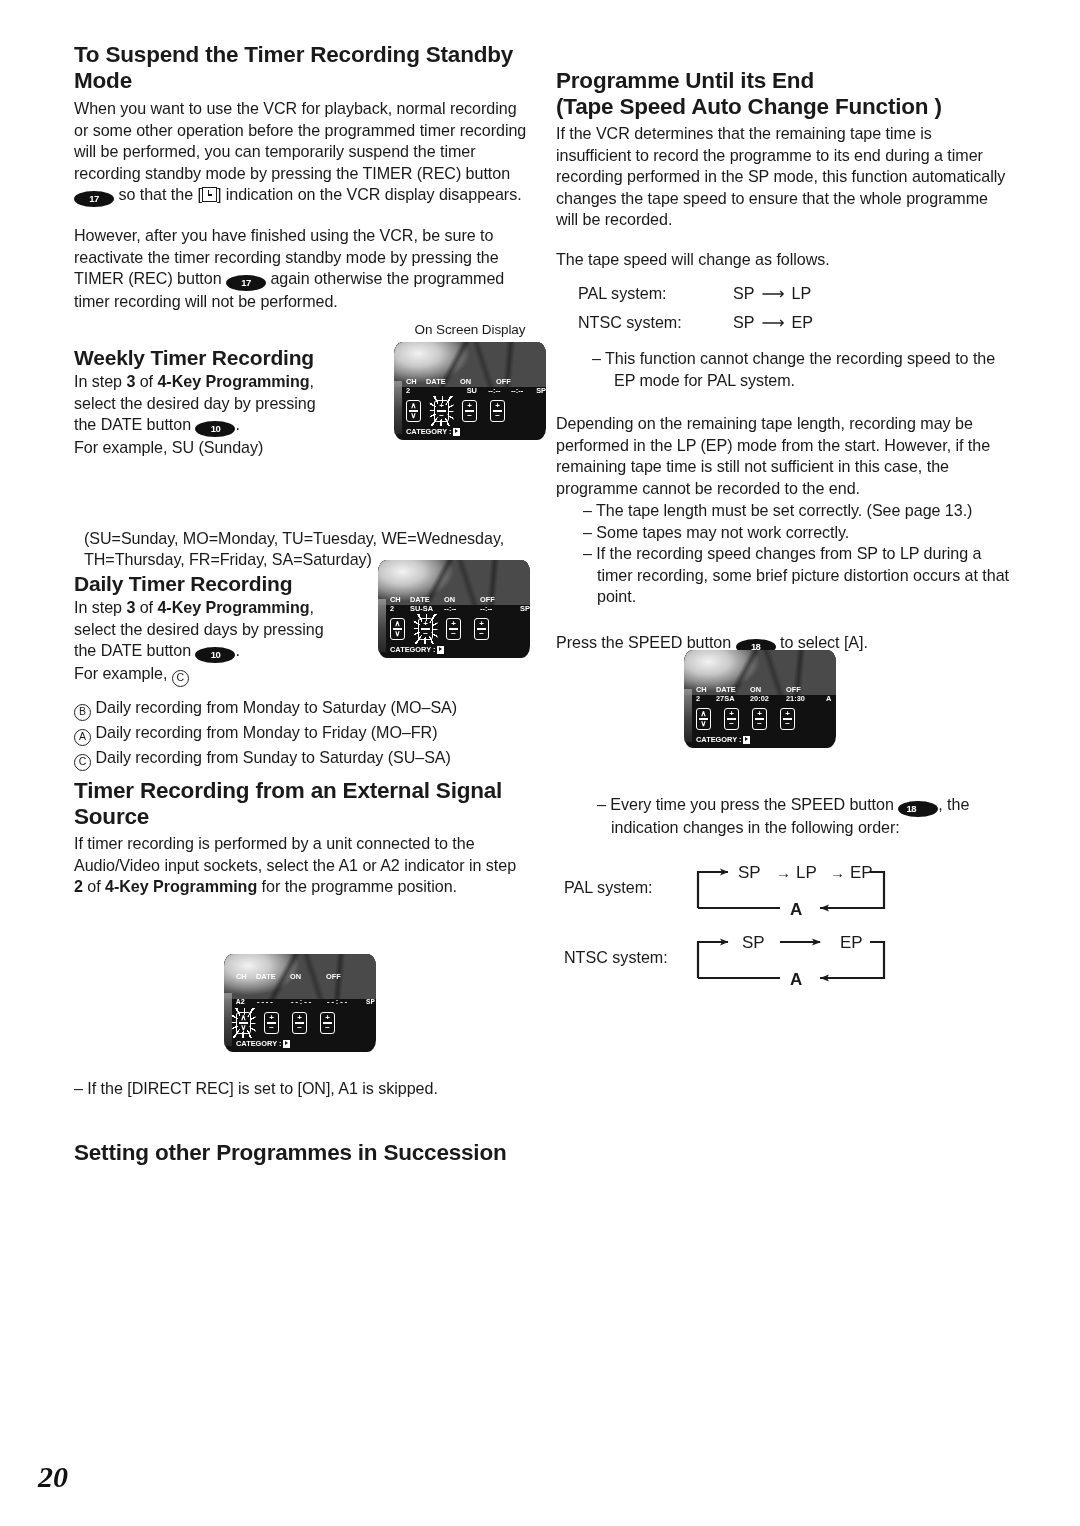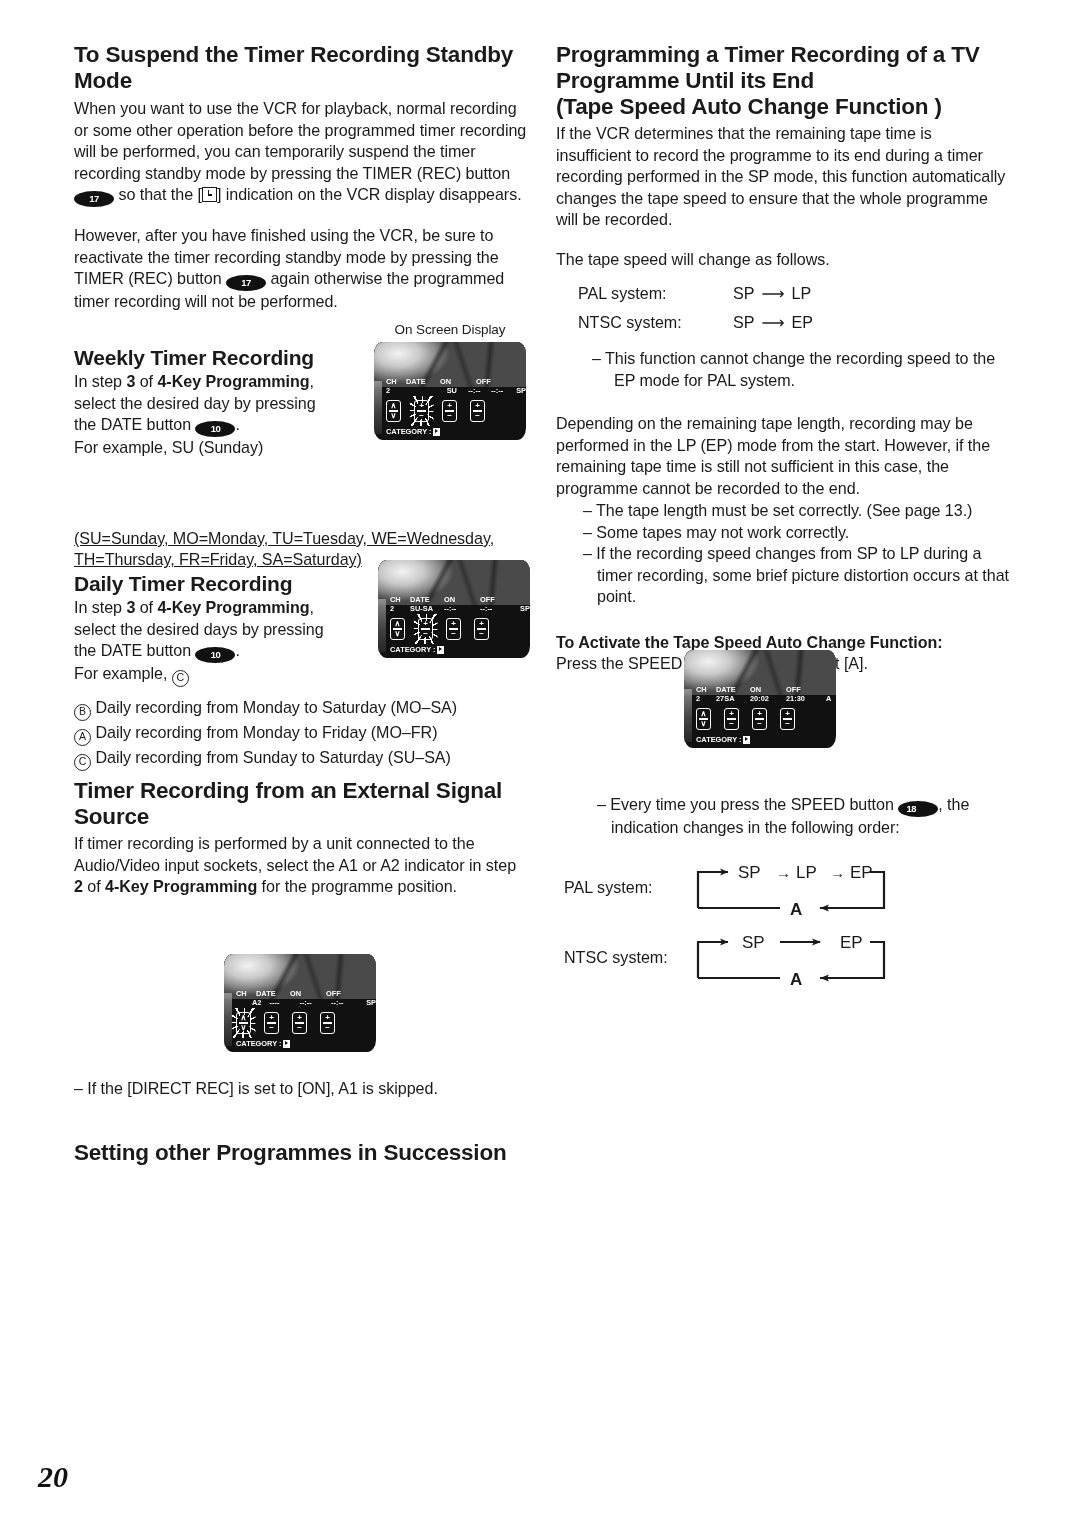--- a/index.html
+++ b/index.html
@@ -256,21 +256,21 @@
     <div style="position:absolute; top:304px; left:0; width:300px;">
       <h3 class="sub">Weekly Timer Recording</h3>
       <p class="body">
         <span>In step </span><b>3</b><span> of </span><b>4-Key Programming</b><span>,</span><br>
         <span>select the desired day by pressing</span><br>
         <span>the DATE button </span><span class="cnum">10</span><span>.</span><br>
         <span>For example, SU (Sunday)</span>
       </p>
     </div>
 
-    <div class="osd-wrap" style="left:300px; top:280px;">
+    <div class="osd-wrap" style="left:320px; top:280px;">
       <div class="osd-cap">On Screen Display</div>
       <div class="tv osd-tv" style="width:152px;height:98px;">
         <div class="pic"></div>
         <div class="sliver"></div>
         <div class="osd" style="padding: 0px 0px 4px;">
             <div class="osd-row osd-hdr" style="font-size: 7.4px; padding-left: 12px;"><span style="width: 20px;">CH</span><span style="width: 34px;">DATE</span><span style="width: 36px;">ON</span><span style="width: 40px;">OFF</span></div>
             <div class="osd-row osd-val" style="font-size: 7.4px; padding-left: 12px; margin-top: 1px;"><span style="width: 20px;">2</span><span style="width: 34px; padding-left: 48px;">SU</span><span style="width: 36px;">--:--</span><span style="width: 40px;">--:--</span><span style="width: auto;">SP</span></div>
             <div class="keys" style="padding-left: 12px; margin-top: 5px; gap: 13px;">
               <div class="key" style="width: 13px; height: 20px; font-size: 8px;">
                 <span>∧</span>
@@ -294,21 +294,21 @@
               </div>
             </div>
             <div class="osd-cat" style="font-size: 7.4px; padding-left: 12px; margin-top: 5px;">
               <span>CATEGORY :</span>
               <span class="cat-sq" style="width: 7px; height: 8px; margin-left: 2px;"></span>
             </div>
           </div>
       </div>
     </div>
 
-    <p class="body" style="position:absolute; top:486px; left:0; width:460px;text-decoration:underline;">(SU=Sunday, MO=Monday, TU=Tuesday, WE=Wednesday, TH=Thursday, FR=Friday, SA=Saturday)</p>
+    <p class="body" style="position:absolute; top:486px; left:10px; width:460px;">(SU=Sunday, MO=Monday, TU=Tuesday, WE=Wednesday, TH=Thursday, FR=Friday, SA=Saturday)</p>
 
     <div style="position:absolute; top:530px; left:0; width:300px;">
       <h3 class="sub">Daily Timer Recording</h3>
       <p class="body">
         <span>In step </span><b>3</b><span> of </span><b>4-Key Programming</b><span>,</span><br>
         <span>select the desired days by pressing</span><br>
         <span>the DATE button </span><span class="cnum">10</span><span>.</span><br>
         <span>For example, </span><span class="cltr">C</span>
       </p>
     </div>
@@ -371,21 +371,21 @@
         <span>If timer recording is performed by a unit connected to the Audio/Video input sockets, select the A1 or A2 indicator in step </span><b>2</b><span> of </span><b>4-Key Programming</b><span> for the programme position.</span>
       </p>
     </div>
 
     <div class="osd-wrap" style="left:150px; top:912px;">
       <div class="tv osd-tv" style="width:152px;height:98px;">
         <div class="pic"></div>
         <div class="sliver"></div>
         <div class="osd" style="padding: 0px 0px 4px;">
             <div class="osd-row osd-hdr" style="font-size: 7.4px; padding-left: 12px;"><span style="width: 20px;">CH</span><span style="width: 34px;">DATE</span><span style="width: 36px;">ON</span><span style="width: 40px;">OFF</span></div>
-            <div class="osd-row osd-val" style="font-size: 7.4px; padding-left: 28px; margin-top: 1px;"><span style="width: 20px;">A2</span><span style="width: 34px;">----</span><span style="width: 36px;">--:--</span><span style="width: 40px;">--:--</span><span style="width: auto;">SP</span></div>
+            <div class="osd-row osd-val" style="font-size: 7.4px; padding-left: 12px; margin-top: 18px; font-family: Liberation Mono, monospace;"><span style="width: 20px;">A2</span><span style="width: 34px;">----</span><span style="width: 36px;">--:--</span><span style="width: 40px;">--:--</span><span style="width: auto;">SP</span></div>
             <div class="keys" style="padding-left: 12px; margin-top: 5px; gap: 13px;">
               <div class="key blink" style="width: 13px; height: 20px; font-size: 8px;">
                 <span>∧</span>
                 <div class="divline"></div>
                 <span>∨</span>
               </div>
               <div class="key" style="width: 13px; height: 20px; font-size: 8px;">
                 <span>+</span>
                 <div class="divline"></div>
                 <span>−</span>
@@ -412,21 +412,21 @@
     <p class="body" style="position:absolute; top:1036px; left:0; width:450px;">– If the [DIRECT REC] is set to [ON], A1 is skipped.</p>
 
     <div style="position:absolute; top:1098px; left:0; width:460px;">
       <h2 class="sec">Setting other Programmes in Succession</h2>
     </div>
   </div>
 
   <div class="col col-right">
 
     <h2 class="sec" style="margin-bottom:0">
-      <span>Programming a Timer Recording of a TV</span><br>
+      <br>
       <span>Programme Until its End</span><br>
       <span>(Tape Speed Auto Change Function )</span>
     </h2>
 
     <p class="body" style="margin-top:3px">If the VCR determines that the remaining tape time is insufficient to record the programme to its end during a timer recording performed in the SP mode, this function automatically changes the tape speed to ensure that the whole programme will be recorded.</p>
 
     <p class="body gap">The tape speed will change as follows.</p>
 
     <div style="margin-top:14px">
       <div style="display:flex; margin-bottom:10px;">
@@ -455,21 +455,20 @@
       </p>
       <p class="body" style="margin:0">
         <span class="indent">– Some tapes may not work correctly.</span>
       </p>
       <p class="body" style="margin:0">
         <span class="indent">– If the recording speed changes from SP to LP during a timer recording, some brief picture distortion occurs at that point.</span>
       </p>
     </div>
 
     <div style="margin-top:24px">
-      <p class="body" style="margin:0; font-weight:bold;">To Activate the Tape Speed Auto Change Function:</p>
       <p class="body" style="margin:0">
         <span>Press the SPEED button </span><span class="cnum">18</span><span> to select [A].</span>
       </p>
     </div>
 
     <div class="osd-wrap" style="left:128px; top:608px;">
       <div class="tv osd-tv" style="width:152px;height:98px;">
         <div class="pic"></div>
         <div class="sliver"></div>
         <div class="osd" style="padding: 0px 0px 4px;">

